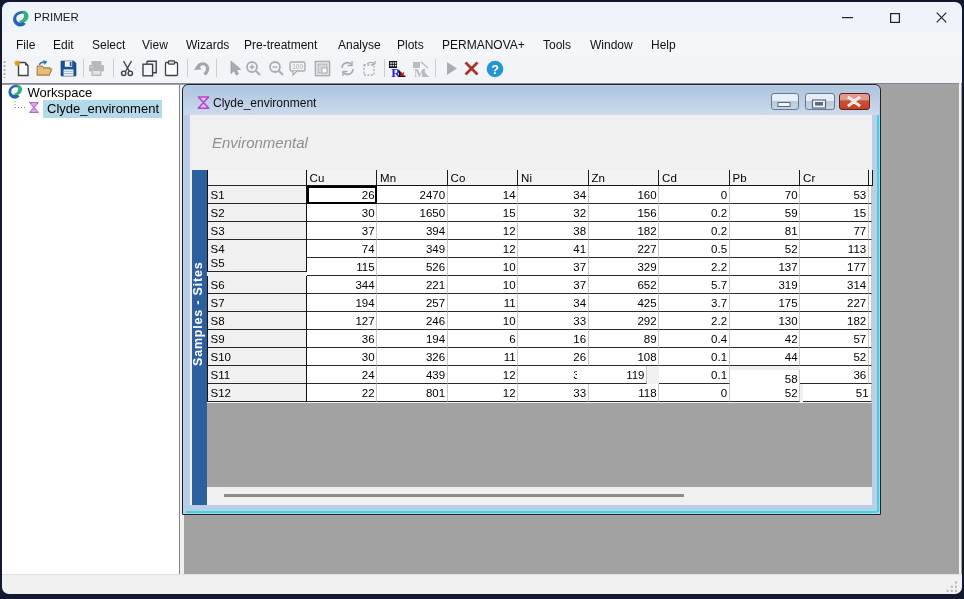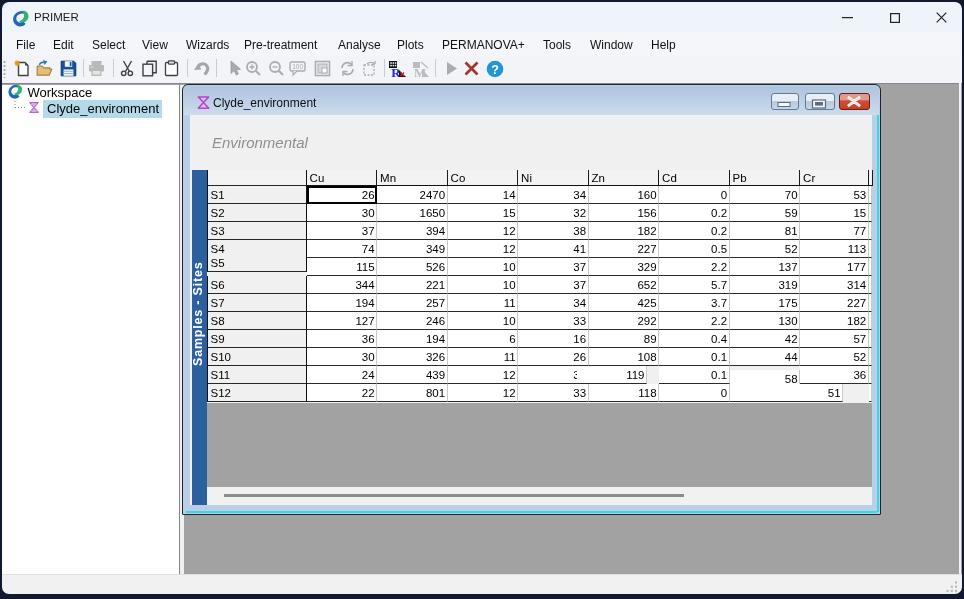--- a/index.html
+++ b/index.html
@@ -387,21 +387,21 @@
       <div class="cell dc" style="left:593.6px;top:196.2px;width:68.60000000000002px;height:18px;line-height:19.5px">36</div>
       <div class="cell dc" style="left:662.2px;top:196.2px;width:3.2999999999999545px;height:18px;line-height:19.5px"></div>
       <div class="cell rh" style="left:0px;top:214.2px;width:100.1px;height:18px;line-height:19.5px">S12</div>
       <div class="cell dc" style="left:100.1px;top:214.2px;width:70.5px;height:18px;line-height:19.5px">22</div>
       <div class="cell dc" style="left:170.6px;top:214.2px;width:70.5px;height:18px;line-height:19.5px">801</div>
       <div class="cell dc" style="left:241.1px;top:214.2px;width:70.50000000000003px;height:18px;line-height:19.5px">12</div>
       <div class="cell dc" style="left:311.6px;top:214.2px;width:70.5px;height:18px;line-height:19.5px">33</div>
       <div class="cell dc" style="left:382.1px;top:214.2px;width:70.5px;height:18px;line-height:19.5px">118</div>
       <div class="cell dc" style="left:452.6px;top:214.2px;width:70.5px;height:18px;line-height:19.5px">0</div>
       <div class="cell dc" style="left:523.1px;top:214.2px;width:70.5px;height:18px;line-height:19.5px">52</div>
-      <div class="cell dc" style="left:568px;top:214.2px;width:68.60000000000002px;height:18px;line-height:19.5px">51</div>
+      <div class="cell dc" style="left:596px;top:214.2px;width:68.60000000000002px;height:18px;line-height:19.5px">51</div>
       <div class="cell dc" style="left:662.2px;top:214.2px;width:3.2999999999999545px;height:18px;line-height:19.5px"></div>
     </div>
   <div id="graybelow"></div>
   <div id="hscroll"></div>
   <div id="hthumb"></div>
 
   <div id="statusbar"></div>
   <svg class="abs" style="left:946px;top:581px" width="12" height="12" viewBox="0 0 12 12">
     <g fill="#b5b5b5">
         <rect x="9" y="0.5" width="2" height="2"></rect>

